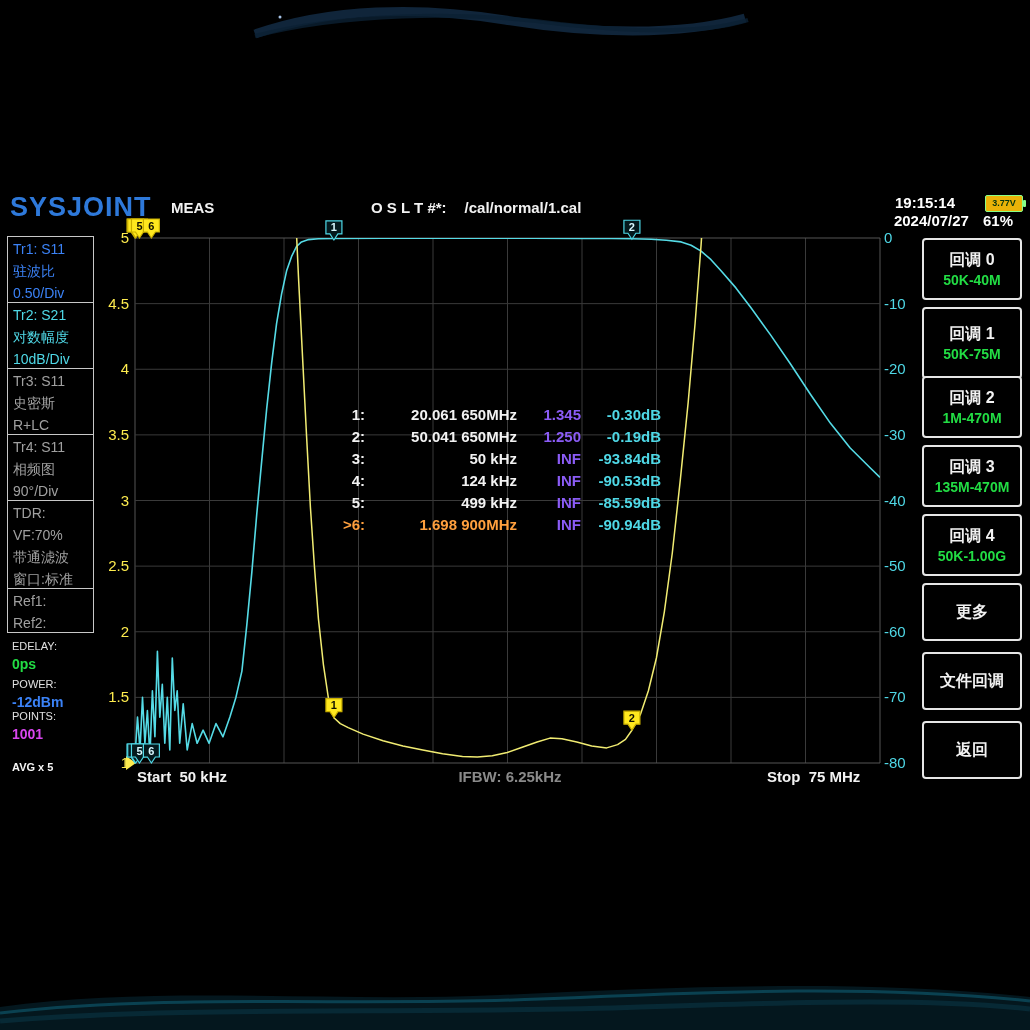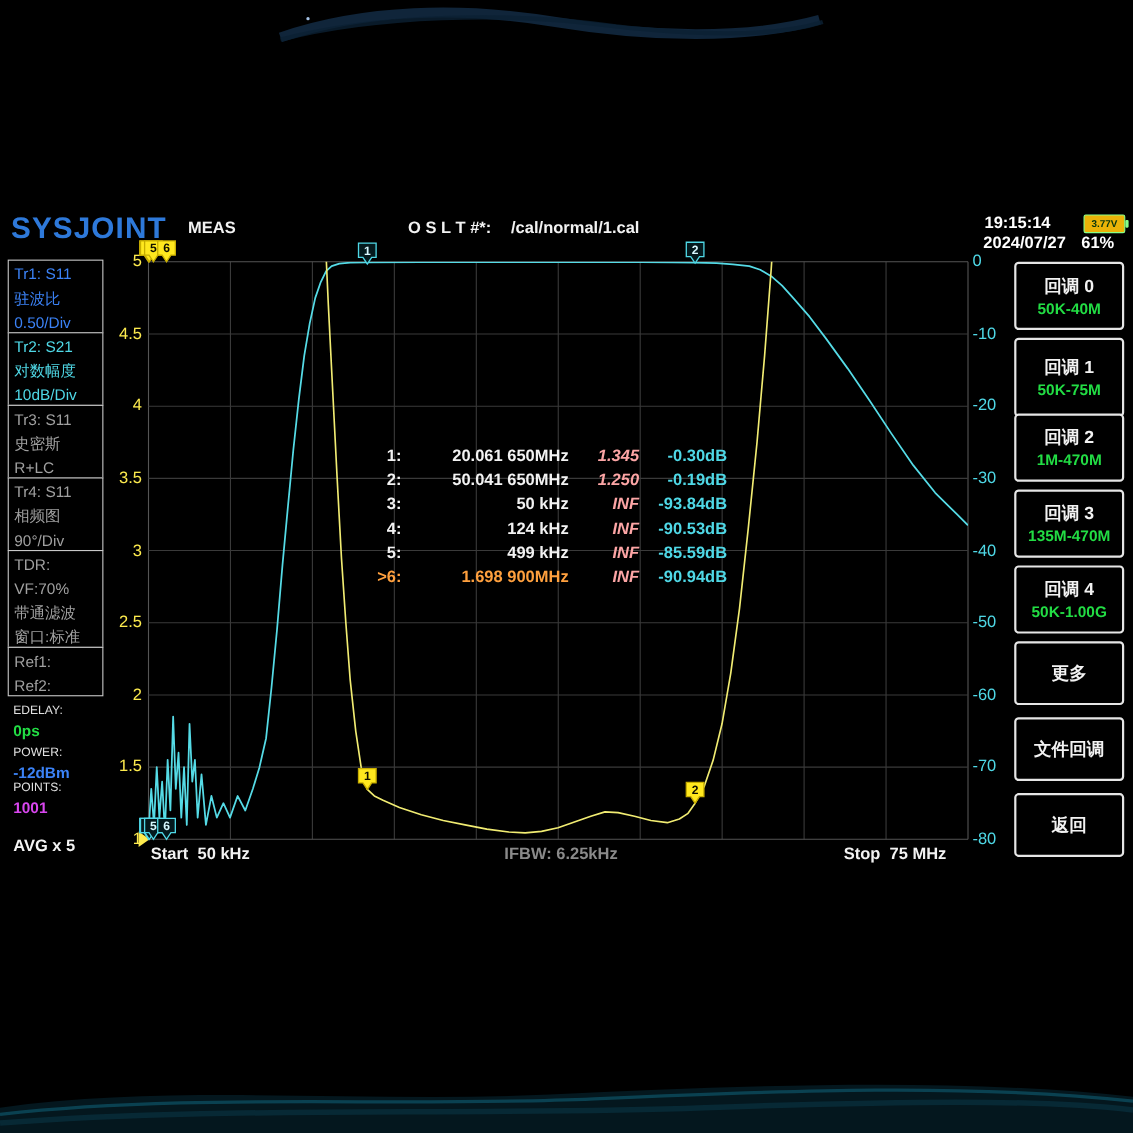--- a/index.html
+++ b/index.html
@@ -24,32 +24,32 @@
            background:#8f8;border-radius:1px;}
   .daterow{position:absolute;left:828px;top:22px;width:178px;display:flex;
            justify-content:flex-end;gap:14px;color:#fff;font-size:15px;font-weight:bold;}
   
   .sb-box{position:absolute;left:0;width:87px;border:1px solid #c8c8c8;box-sizing:border-box;
           padding:1px 0 0 5px;background:#000;}
   .sb-box div{height:22px;line-height:22px;font-size:14px;white-space:nowrap;}
   .sb-line{position:absolute;left:5px;white-space:nowrap;}
   .lbl-sm{font-size:11px;color:#e0e0e0;}
   .val-md{font-size:14px;font-weight:bold;}
-  .avg{position:absolute;left:5px;top:571px;font-size:15px;font-weight:bold;color:#f5f5f5;}
+  .avg{position:absolute;left:5px;top:571px;font-size:11px;font-weight:bold;color:#f5f5f5;}
   
   .ytick-l{position:absolute;left:84px;width:38px;text-align:right;font-size:15px;color:#fdeb4e;}
   .ytick-r{position:absolute;left:877px;width:46px;text-align:left;font-size:15px;color:#4fd8e6;}
   .xlab{position:absolute;top:578px;font-size:15px;font-weight:bold;color:#f2f2f2;white-space:pre;}
   .xlab.ifbw{color:#8a8a8a;font-weight:bold;text-align:center;}
   
   .mtable{position:absolute;left:288px;top:214px;z-index:5;display:grid;
           grid-template-columns:70px 152px 64px 80px;font-size:15px;font-weight:bold;}
   .mtable span{height:22px;line-height:22px;text-align:right;white-space:pre;}
   .m-num,.m-freq{color:#f2f2f2;}
-  .m-val{color:#fca5a5;font-style:italic;}
+  .m-val{color:#8b5cf6;}
   .m-db{color:#4fd8e6;}
   .row-active .m-num,.row-active .m-freq{color:#ffa03e;}
   
   .menu-btn{position:absolute;left:915px;width:100px;border:2px solid #e6e6e6;border-radius:4px;
             background:#000;box-sizing:border-box;display:flex;flex-direction:column;
             align-items:center;justify-content:center;gap:1px;color:#f2f2f2;font-size:16px;
             font-weight:bold;}
   .menu-sub{font-size:14px;color:#22dd44;font-weight:bold;}
   svg{display:block;}
   #plot-svg{position:absolute;left:0;top:0;z-index:1;}

